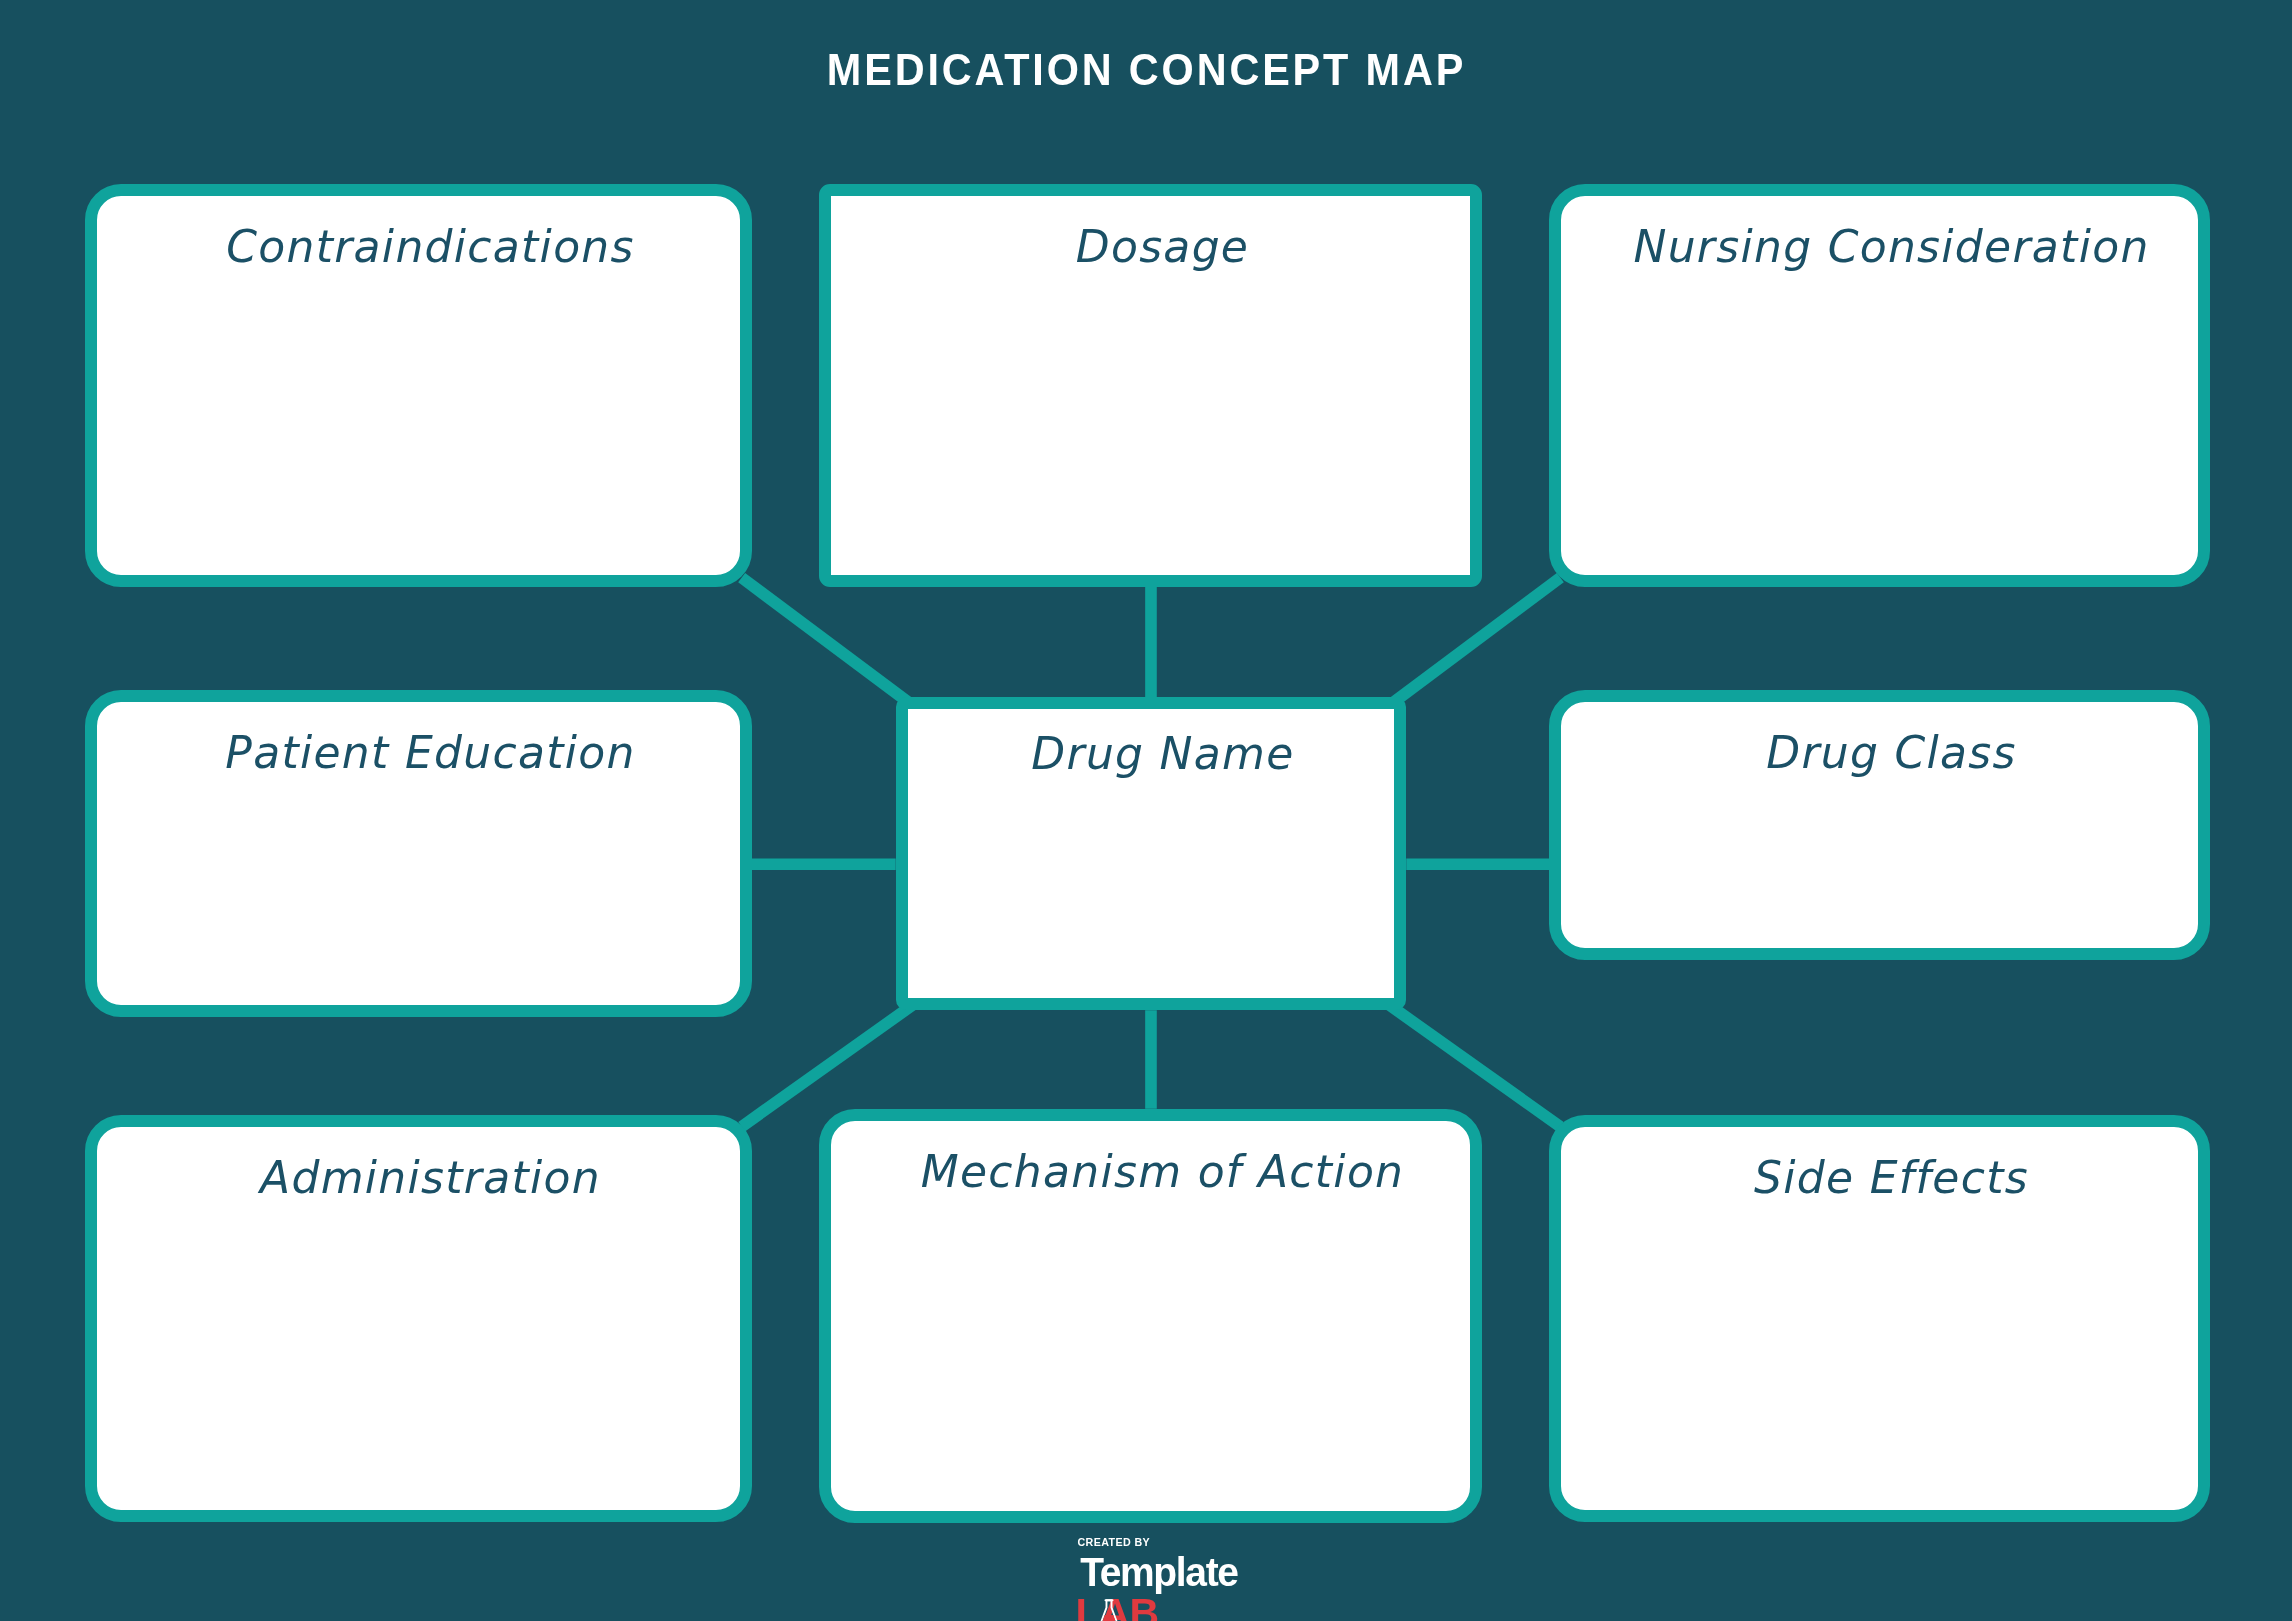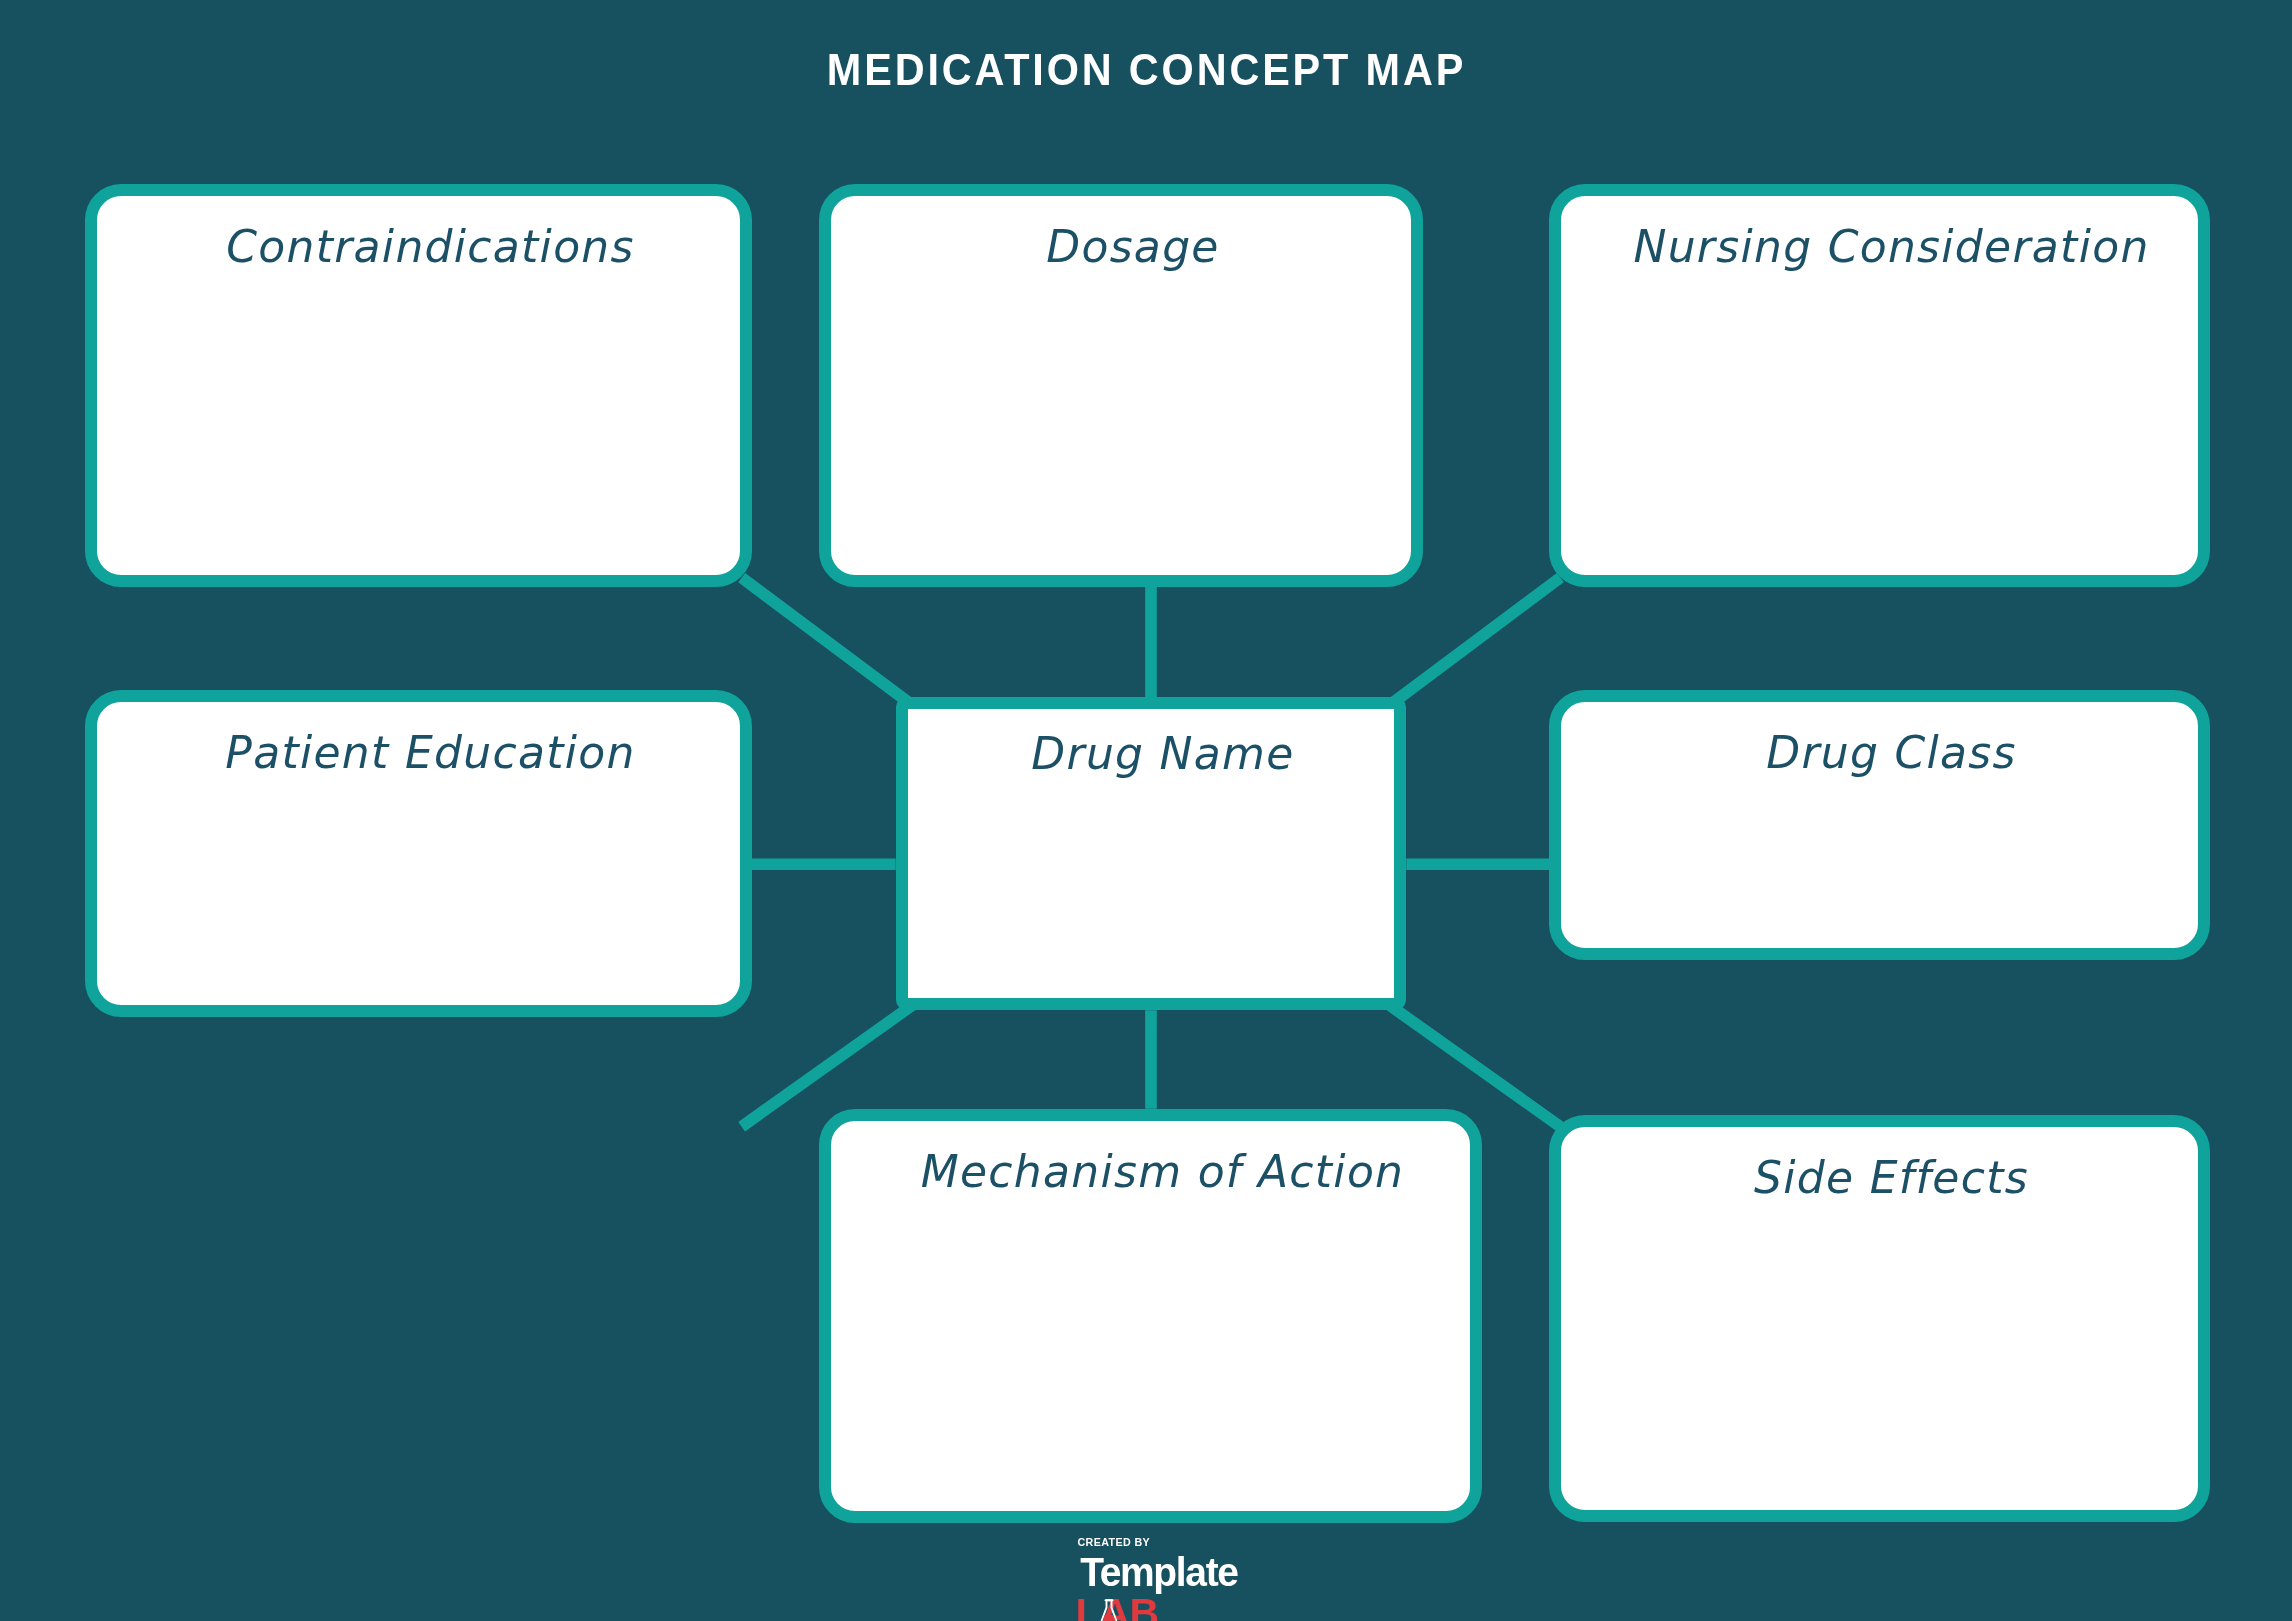--- a/index.html
+++ b/index.html
@@ -164,40 +164,43 @@
       <line x1="1022" y1="1120" x2="828" y2="1258"></line>
 
       <line x1="1548" y1="1120" x2="1742" y2="1258"></line>
     </g>
   </svg>
 
   <div class="node-box" style="left:85px; top:184px; width:667px; height:403px;">
     <span class="node-label">Contraindications</span>
   </div>
 
-  <div class="node-box" style="left:819px; top:184px; width:604px; height:403px;">
+  <div class="node-box" style="left:819px; top:184px; width:663px; height:403px;border-radius:11px;">
     <span class="node-label">Dosage</span>
   </div>
 
   <div class="node-box" style="left:1549px; top:184px; width:661px; height:403px;">
     <span class="node-label">Nursing Consideration</span>
   </div>
 
   <div class="node-box" style="left:85px; top:690px; width:667px; height:327px;">
     <span class="node-label">Patient Education</span>
   </div>
 
   <div class="node-box center" style="left:896px; top:697px; width:510px; height:313px; border-radius:10px;">
     <span class="node-label">Drug Name</span>
   </div>
 
   <div class="node-box" style="left:1549px; top:690px; width:661px; height:270px;">
     <span class="node-label">Drug Class</span>
   </div>
 
+  <div class="node-box" style="left:85px; top:1115px; width:667px; height:407px;">
+    <span class="node-label">Administration</span>
+  </div>
 
   <div class="node-box" style="left:819px; top:1109px; width:663px; height:414px;">
     <span class="node-label">Mechanism of Action</span>
   </div>
 
   <div class="node-box" style="left:1549px; top:1115px; width:661px; height:407px;">
     <span class="node-label">Side Effects</span>
   </div>
 
   <div id="footer-logo">

